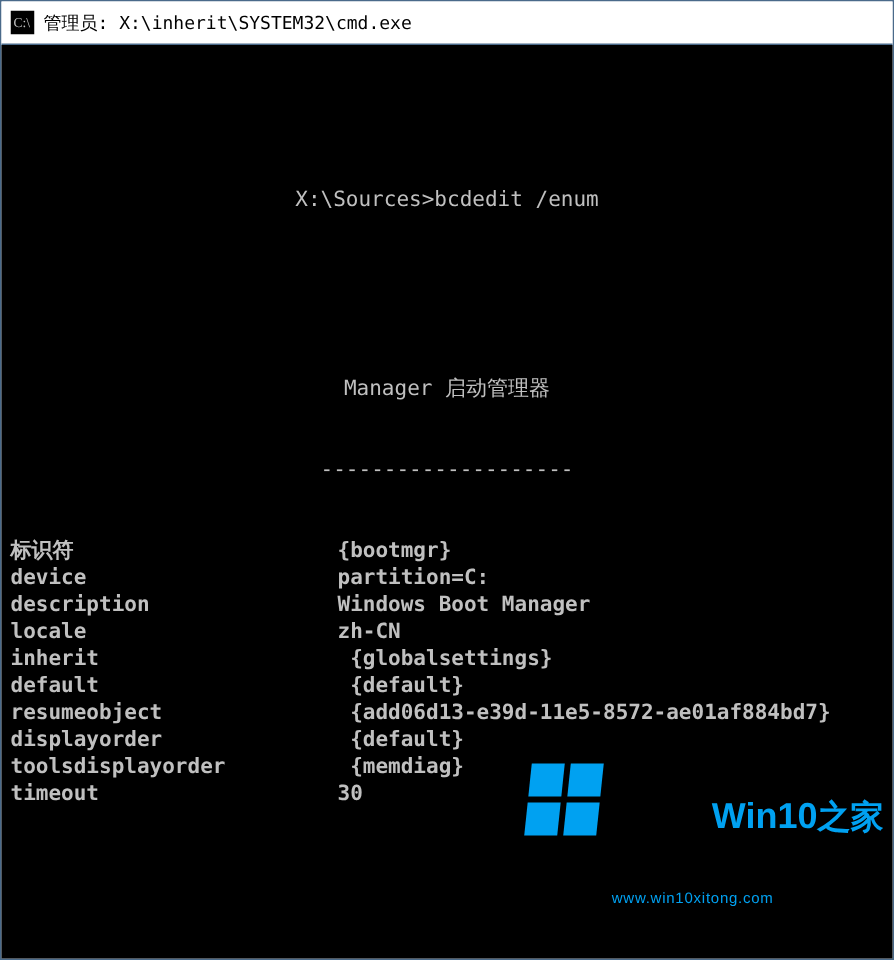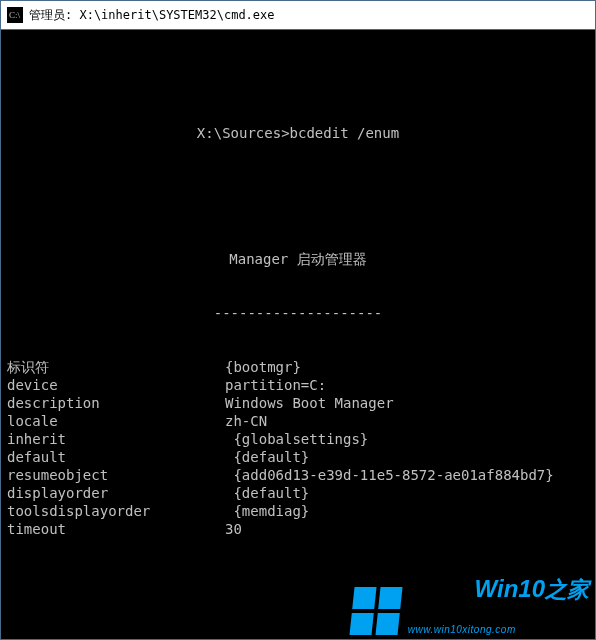--- a/index.html
+++ b/index.html
@@ -41,34 +41,33 @@
     background: #000;
     color: #c0c0c0;
     font-size: 14px;
     line-height: 18px;
     padding: 4px 6px;
     white-space: pre;
     font-family: "NSimSun","SimSun","Consolas",monospace;
     position: relative;
   }
   .line { white-space: pre; text-align: center; }
-  .kv { display: flex; }
+  .kv { display: flex; font-weight: bold; }
   .kv .k { width: 218px; flex: 0 0 218px; white-space: pre; }
   .kv .v { white-space: pre; }
   .blank { height: 18px; }
   .watermark {
     position: absolute;
     right: 6px;
-    bottom: 4px;
+    bottom: 34px;
     display: flex;
-    align-items: flex-end;
+    align-items: flex-start;
     gap: 8px;
     background: rgba(0,0,0,0);
     pointer-events: none;
-    font-style: italic;
   }
   .winlogo {
     width: 48px; height: 48px;
     display: grid;
     grid-template-columns: 22px 22px;
     grid-template-rows: 22px 22px;
     gap: 4px;
     transform: skewX(-6deg);
   }
   .winlogo > div { background: #00a1f1; }
@@ -86,21 +85,21 @@
   .wmtext .big .zh {
     color: #00a1f1;
     font-family: "Microsoft YaHei","SimHei",sans-serif;
     font-size: 22px;
   }
   .wmtext .small {
     font-family: Arial, sans-serif;
     font-size: 10px;
     color: #00a1f1;
     letter-spacing: 0.5px;
-    margin-top: 0;
+    margin-top: 14px;
   }
 </style>
 </head>
 <body>
 
 <div class="window">
   <div class="titlebar">
     <span class="icon">
       <svg viewBox="0 0 16 16" width="16" height="16">
         <rect x="0" y="0" width="16" height="16" fill="#000"></rect>

